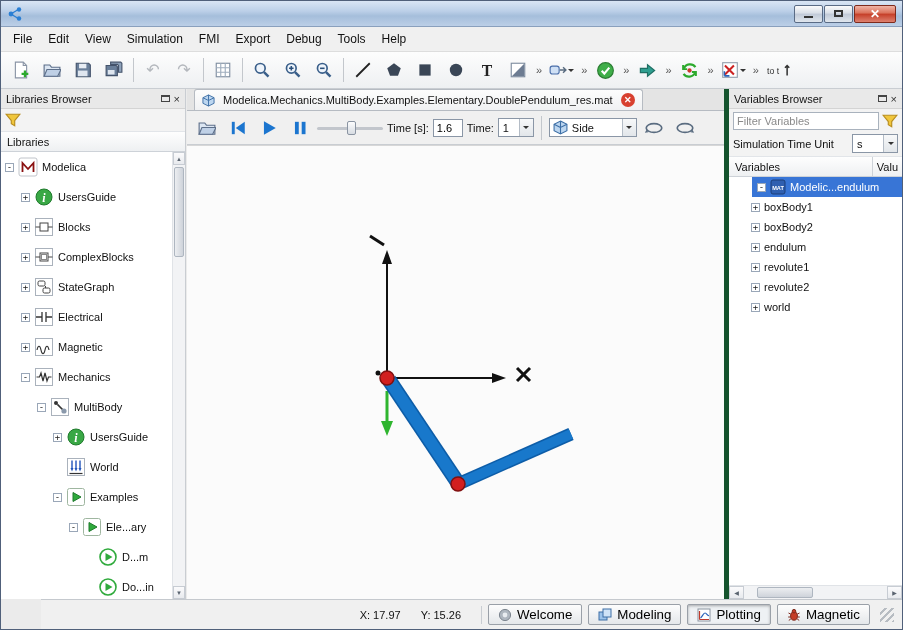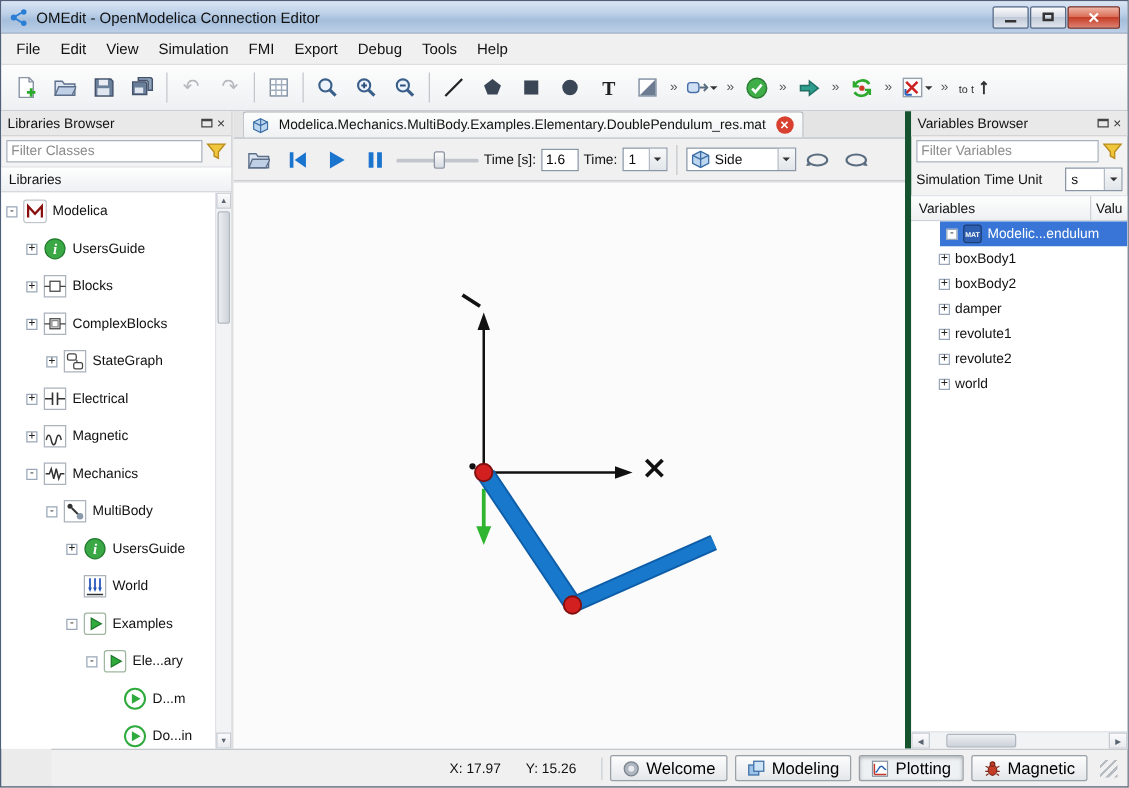--- a/index.html
+++ b/index.html
@@ -121,21 +121,20 @@
 
 <div id="win">
 
   <div class="titlebar">
     <svg width="16" height="16" viewBox="0 0 16 16">
       <circle cx="4" cy="8" r="2.4" fill="#2a7fd4"></circle>
         <circle cx="12" cy="3.5" r="2.2" fill="#2a7fd4"></circle>
       <circle cx="12" cy="12.5" r="2.2" fill="#2a7fd4"></circle>
       <path d="M5.5 7 10.5 4M5.5 9l5 3" stroke="#2a7fd4" stroke-width="1.4"></path>
     </svg>
-    <span class="title-text">OMEdit - OpenModelica Connection Editor</span>
     <div class="winbtns">
       <div class="wbtn">
           <span class="glyph-min"></span>
         </div>
       <div class="wbtn">
           <span class="glyph-max"></span>
         </div>
       <div class="wbtn close">
           <span>✕</span>
         </div>
@@ -300,21 +299,20 @@
 
   <div class="left-dock">
     <div class="dock-title">
       <span>Libraries Browser</span>
       <div class="dock-btns">
         <span class="float-ic"></span>
         <span class="dock-x">×</span>
       </div>
     </div>
     <div class="filter-row">
-      <input class="filter" placeholder="Filter Classes" style="">
       <svg width="16" height="16" viewBox="0 0 14 14">
         <path d="M1 2h12L8.5 7.5V12l-3-1.7V7.5z" fill="#f0c63c" stroke="#b98e1f"></path>
         <path d="M9 12.5l2-0 1 1.5 1-1.5" fill="none" stroke="#555" stroke-width="0"></path>
       </svg>
     </div>
     <div class="section-header">
       <span>Libraries</span>
     </div>
     <div class="tree">
       <div class="trow" style="padding-left:4px">
@@ -353,21 +351,21 @@
         <span class="ticon">
             <svg width="20" height="20" viewBox="0 0 20 20">
               <rect x="1.5" y="1.5" width="17" height="17" fill="#fff" stroke="#aab2bc"></rect>
               <rect x="6" y="6" width="8" height="8" fill="none" stroke="#444"></rect>
               <rect x="7.5" y="7.5" width="5" height="5" fill="none" stroke="#888"></rect>
               <path d="M1.5 10H6M14 10h4.5" stroke="#444"></path>
             </svg>
           </span>
         <span class="tlabel">ComplexBlocks</span>
       </div>
-      <div class="trow" style="padding-left:36px">
+      <div class="trow" style="padding-left:20px">
         <span class="exp plus"></span>
         <span class="ticon">
             <svg width="20" height="20" viewBox="0 0 20 20">
               <rect x="1.5" y="1.5" width="17" height="17" fill="#fff" stroke="#aab2bc"></rect>
               <rect x="4" y="4" width="7" height="5" rx="1.5" fill="none" stroke="#444"></rect>
               <rect x="9" y="11" width="7" height="5" rx="1.5" fill="none" stroke="#444"></rect>
               <path d="M11.5 9v2" stroke="#444"></path>
             </svg>
           </span>
         <span class="tlabel">StateGraph</span>
@@ -624,21 +622,21 @@
         <div class="vrow" style="padding-left:22px">
           <span class="exp plus"></span>
           <span class="tlabel">boxBody1</span>
         </div>
         <div class="vrow" style="padding-left:22px">
           <span class="exp plus"></span>
           <span class="tlabel">boxBody2</span>
         </div>
         <div class="vrow" style="padding-left:22px">
           <span class="exp plus"></span>
-          <span class="tlabel">damper</span>
+          <span class="tlabel">endulum</span>
         </div>
         <div class="vrow" style="padding-left:22px">
           <span class="exp plus"></span>
           <span class="tlabel">revolute1</span>
         </div>
         <div class="vrow" style="padding-left:22px">
           <span class="exp plus"></span>
           <span class="tlabel">revolute2</span>
         </div>
         <div class="vrow" style="padding-left:22px">

